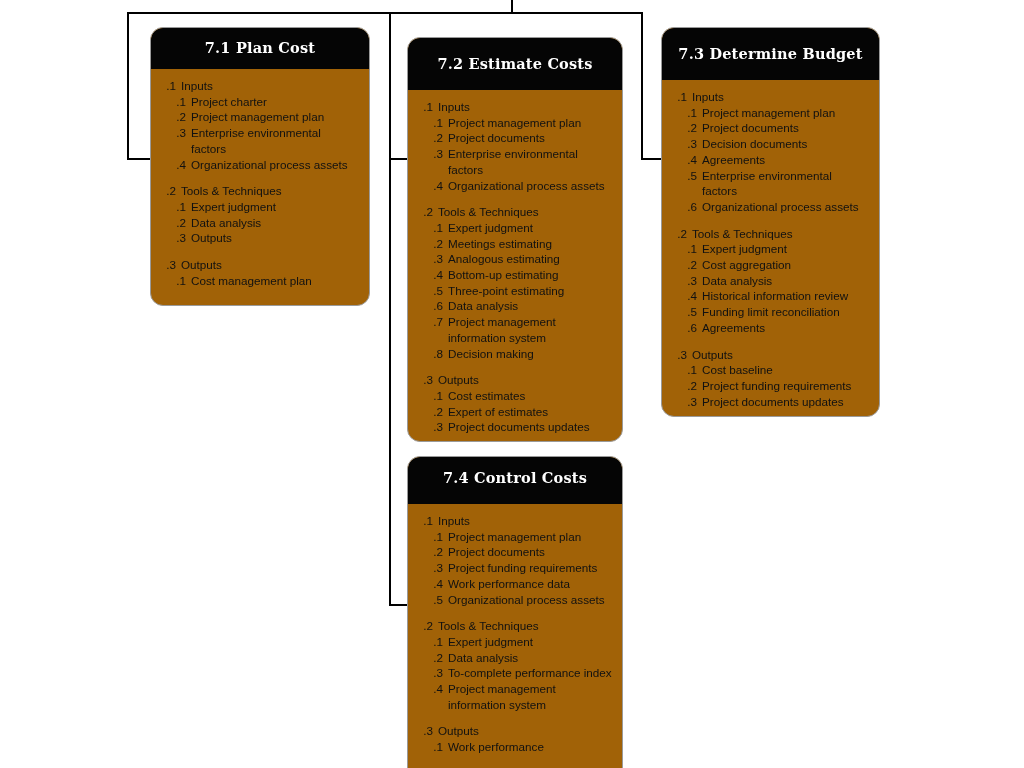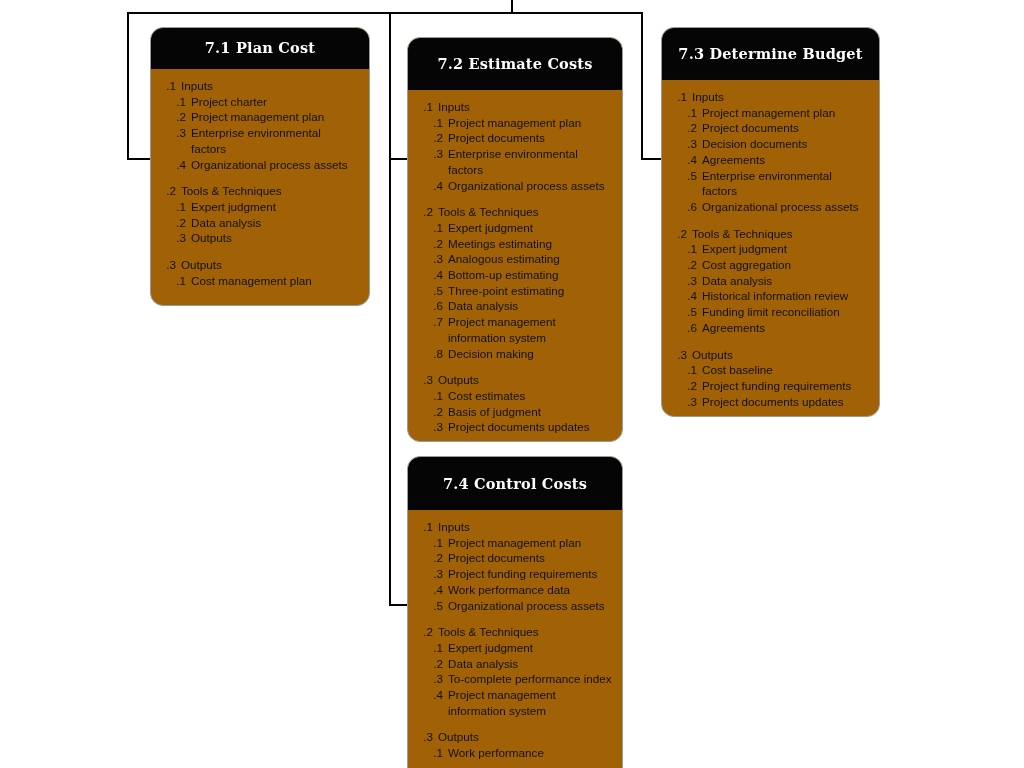--- a/index.html
+++ b/index.html
@@ -253,21 +253,21 @@
         <div class="sec-head">
           <span class="sec-num">.3</span>
           <span class="sec-label">Outputs</span>
         </div>
         <div class="sub-item">
           <span class="sub-num">.1</span>
           <span class="sub-label">Cost estimates</span>
         </div>
         <div class="sub-item">
           <span class="sub-num">.2</span>
-          <span class="sub-label">Basis of judgment</span>
+          <span class="sub-label">Expert of estimates</span>
         </div>
         <div class="sub-item">
           <span class="sub-num">.3</span>
           <span class="sub-label">Project documents updates</span>
         </div>
       </div>
 
     </div>
   </div>
 
@@ -355,21 +355,21 @@
         <div class="sub-item">
           <span class="sub-num">.3</span>
           <span class="sub-label">Project documents updates</span>
         </div>
       </div>
 
     </div>
   </div>
 
   <div class="process-box" style="left:407px; top:456px; width:216px; height:340px;">
-    <div class="box-header" style="padding-top:18px; padding-bottom:17px;">
+    <div class="box-header" style="padding-top:12px; padding-bottom:17px;">
       <div>7.4 Control Costs</div>
     </div>
     <div class="box-body">
 
       <div class="section">
         <div class="sec-head">
           <span class="sec-num">.1</span>
           <span class="sec-label">Inputs</span>
         </div>
         <div class="sub-item">

